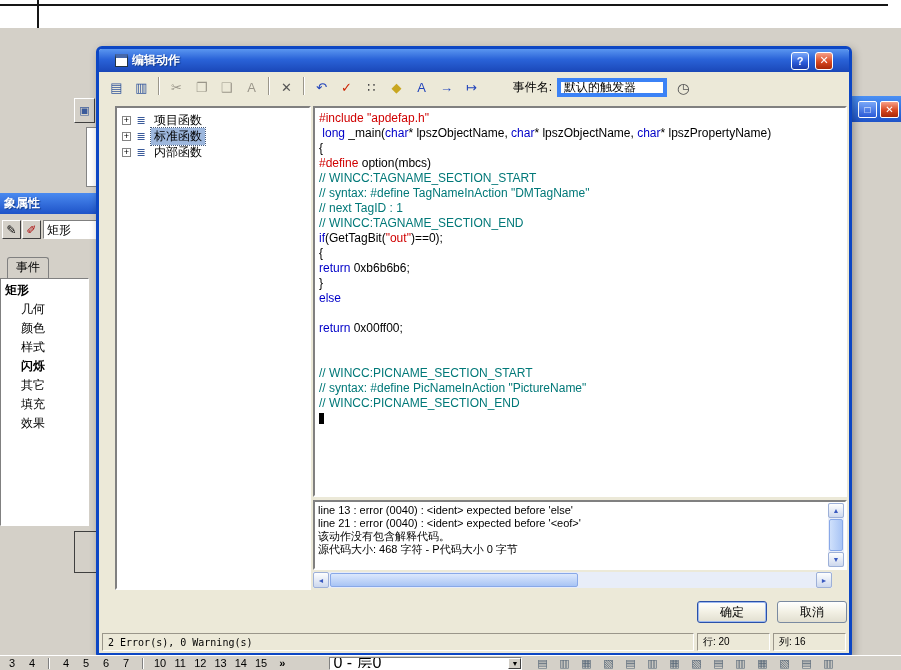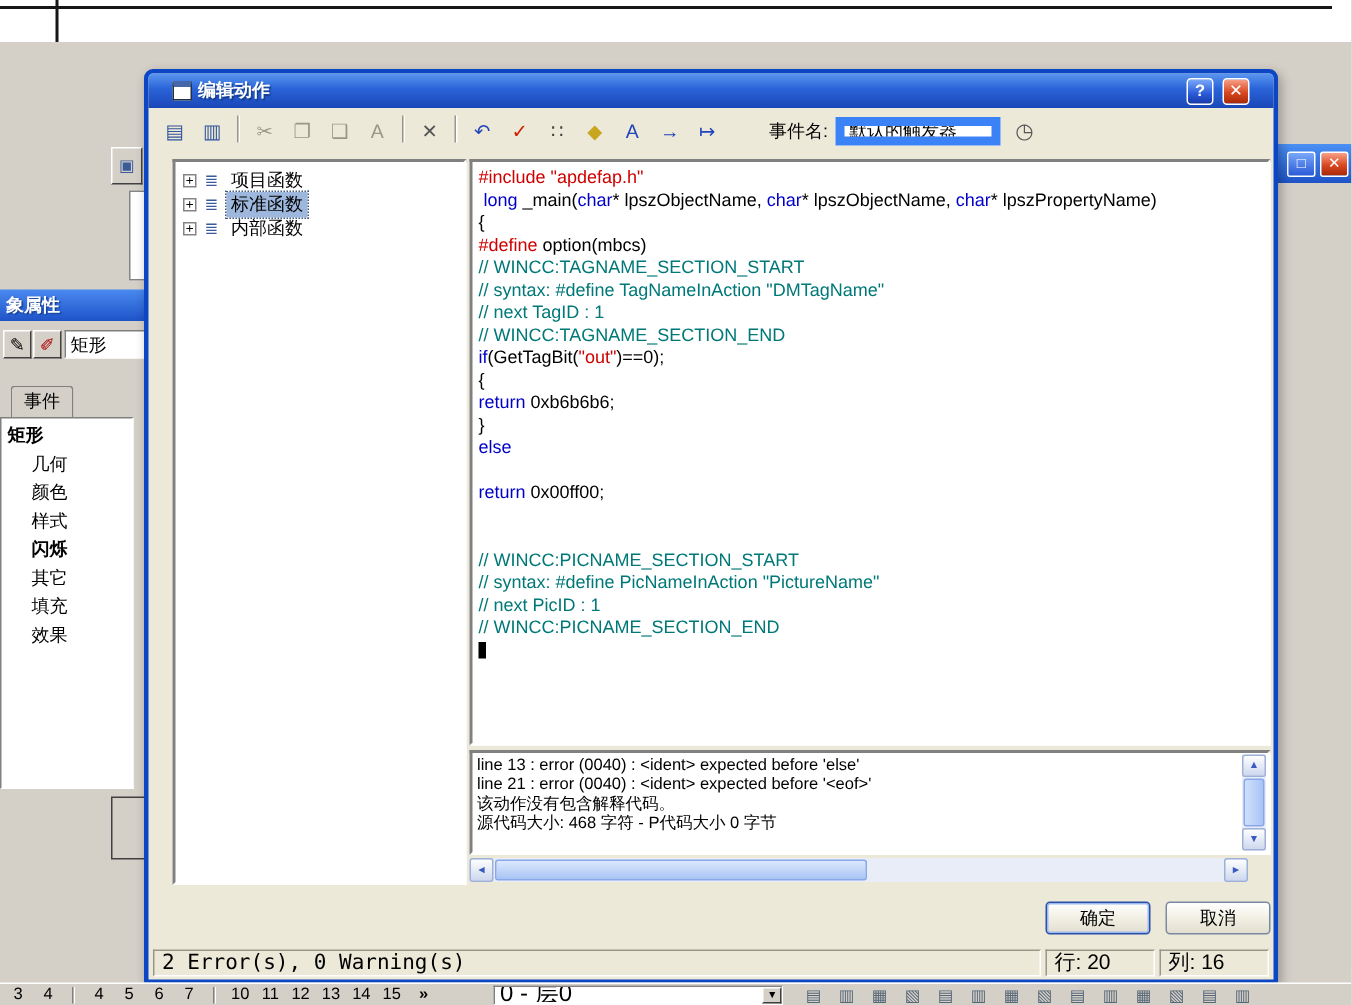--- a/index.html
+++ b/index.html
@@ -49,21 +49,21 @@
 .title-icon{width:13px;height:13px;background:#fff;border:1px solid #234;border-top:4px solid #4668aa}
 .title-text{flex:1;color:#fff;font-weight:bold;text-shadow:1px 1px 1px #123a8a}
 .cap-btn{width:18px;height:18px;border:1px solid #fff;border-radius:3px;color:#fff;font-weight:bold;font-size:11px;display:flex;align-items:center;justify-content:center;margin-left:2px}
 .cap-help{background:linear-gradient(180deg,#7aa8f8,#2a5ad8 60%,#1a3aa8)}
 .cap-close{background:linear-gradient(180deg,#f8a088,#d84820 55%,#a82808)}
 
 .toolbar{position:absolute;left:0;top:23px;width:100%;height:31px;display:flex;align-items:center;padding:0 5px}
 .tb-btn{width:23px;height:22px;display:flex;align-items:center;justify-content:center;font-size:13px;margin:0 1px;border:1px solid transparent}
 .tb-sep{width:2px;height:18px;border-left:1px solid #9a968a;border-right:1px solid #fff;margin:0 4px}
 .evt-label{margin-left:auto;margin-right:5px;white-space:nowrap}
-.evt-input{width:110px;height:19px;background:#fff;border:6px solid #3b82f6;font-size:12px;padding:1px 3px;font-family:inherit}
+.evt-input{width:110px;height:19px;background:#fff;border:4px solid #3b82f6;font-size:12px;padding:1px 3px;font-family:inherit}
 .trigger-btn{width:22px;height:22px;margin:0 150px 0 5px;display:flex;align-items:center;justify-content:center;font-size:14px;color:#555;border:1px solid transparent}
 
 .panel{position:absolute;background:#fff;border:2px solid;border-color:#808080 #fff #fff #808080}
 .tree-panel{left:16px;top:57px;width:196px;height:484px;padding:4px 2px;overflow:hidden}
 .tree-row{display:flex;align-items:center;height:16px;gap:3px;padding-left:3px}
 .expander{width:9px;height:9px;border:1px solid #848484;background:#fff;font-size:9px;line-height:7px;text-align:center}
 .tree-ico{color:#3a5a9a;font-size:11px;width:14px;text-align:center}
 .tree-label{padding:0 3px;white-space:nowrap}
 .tree-label.sel{background:#9db7dd;outline:1px dotted #455a7a}
 
@@ -82,21 +82,21 @@
 
 .hscroll{position:absolute;left:214px;top:523px;width:519px;height:16px;background:#e8edf8}
 .hs-btn{position:absolute;top:0;width:16px;height:16px;background:linear-gradient(180deg,#fefefe,#cdd8ee);border:1px solid #9db0d8;border-radius:2px;color:#3a5ac0;font-size:7px;display:flex;align-items:center;justify-content:center}
 .hs-l{left:0}.hs-r{right:0}
 .hs-thumb{position:absolute;left:17px;top:1px;width:248px;height:14px;background:linear-gradient(180deg,#dce8fc,#a8c4f5);border:1px solid #88a8e8;border-radius:2px}
 
 .btn{position:absolute;top:552px;width:70px;height:22px;background:linear-gradient(180deg,#ffffff,#f2f0e4 50%,#e2dfd0);border:1px solid #7a8aa0;border-radius:3px;display:flex;align-items:center;justify-content:center}
 .btn-ok{left:598px;border-color:#2a50a8;box-shadow:inset 0 0 0 1px #9db9f0}
 .btn-cancel{left:678px}
 
-.statusbar{position:absolute;left:3px;top:584px;width:744px;height:18px;display:flex;gap:3px;font-size:14px}
+.statusbar{position:absolute;left:3px;top:584px;width:744px;height:18px;display:flex;gap:3px;font-size:10px}
 .sb-cell{border:1px solid;border-color:#9a968a #fff #fff #9a968a;display:flex;align-items:center;padding:0 5px;background:#ece9d8;white-space:nowrap}
 .sb-msg{flex:1;font-family:"DejaVu Sans Mono",monospace}
 .sb-line{width:73px}.sb-col{width:73px}
 </style>
 </head>
 <body>
 
 <div class="screen">
 
   <div class="top-strip">
@@ -196,21 +196,20 @@
         <div class="code-line"><span class="c-pl">{</span></div>
         <div class="code-line"><span class="c-kw">return</span><span class="c-pl"> 0xb6b6b6;</span></div>
         <div class="code-line"><span class="c-pl">}</span></div>
         <div class="code-line"><span class="c-kw">else</span></div>
         <div class="code-line">&nbsp;</div>
         <div class="code-line"><span class="c-kw">return</span><span class="c-pl"> 0x00ff00;</span></div>
         <div class="code-line">&nbsp;</div>
         <div class="code-line">&nbsp;</div>
         <div class="code-line"><span class="c-cm">// WINCC:PICNAME_SECTION_START</span></div>
         <div class="code-line"><span class="c-cm">// syntax: #define PicNameInAction "PictureName"</span></div>
-        <div class="code-line"><span class="c-cm">// next PicID : 1</span></div>
         <div class="code-line"><span class="c-cm">// WINCC:PICNAME_SECTION_END</span></div>
         <div class="code-line"><span class="caret"></span></div>
       </div>
 
     <div class="panel err-panel">
       <div class="err-text">
           <div class="err-line">line 13 : error (0040) : &lt;ident&gt; expected before 'else'</div>
           <div class="err-line">line 21 : error (0040) : &lt;ident&gt; expected before '&lt;eof&gt;'</div>
           <div class="err-line">该动作没有包含解释代码。</div>
           <div class="err-line">源代码大小: 468 字符 - P代码大小 0 字节</div>

